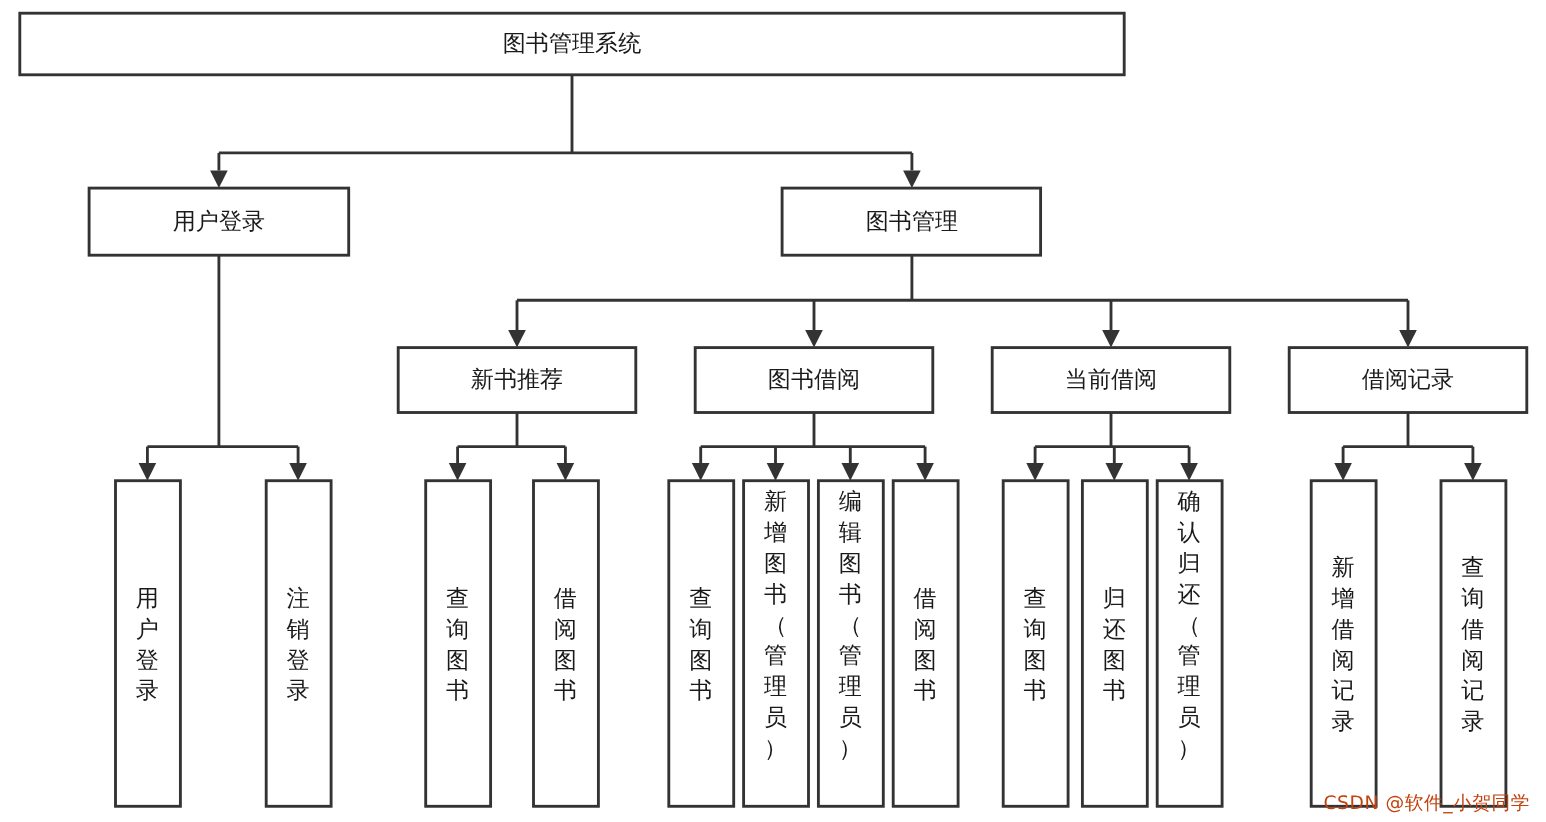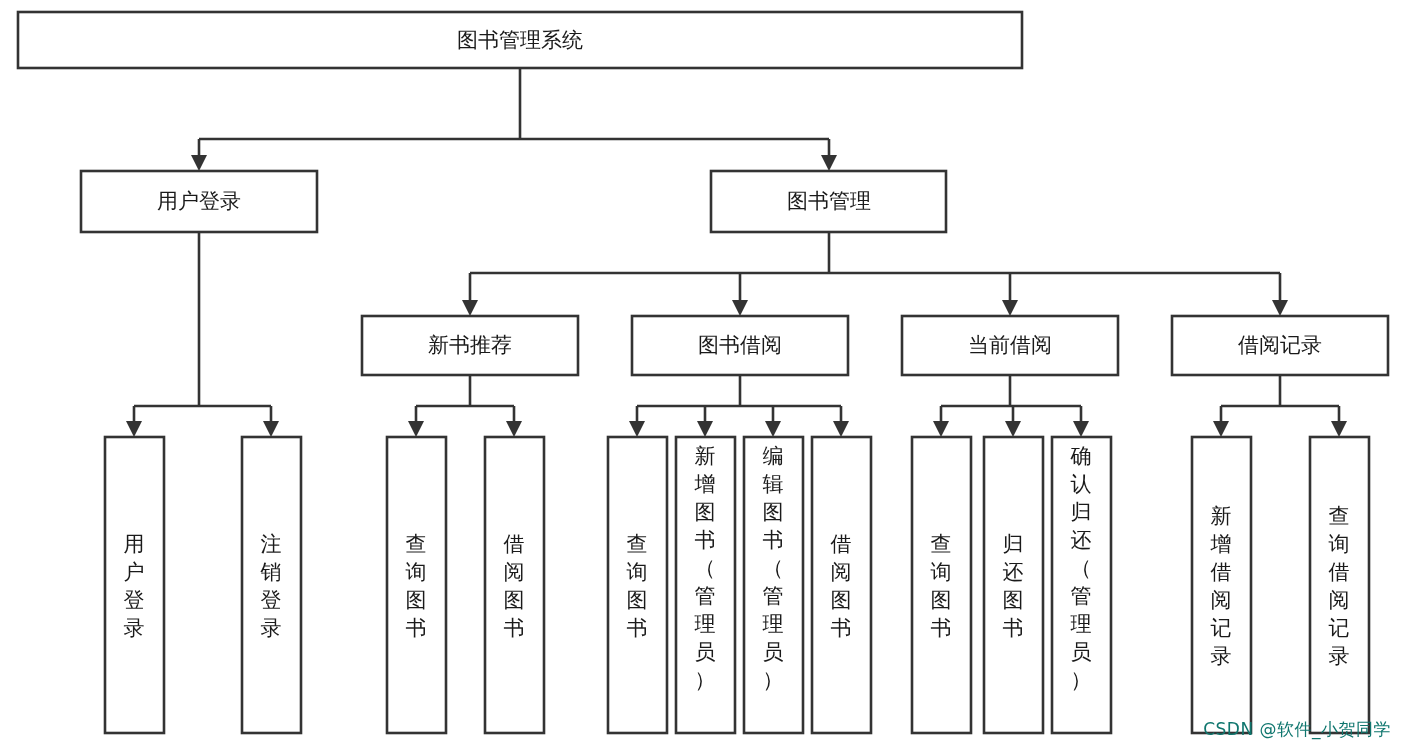--- a/index.html
+++ b/index.html
@@ -53,21 +53,21 @@
     font-family: "DejaVu Sans", "Liberation Sans", sans-serif;
     font-size: 21px;
     text-anchor: middle;
   }
   .watermark {
     position: absolute;
     right: 14px;
     bottom: 6px;
     font-family: "DejaVu Sans", "Liberation Sans", sans-serif;
     font-size: 17px;
-    color: #0f766e;
+    color: #c2410c;
     letter-spacing: 0.5px;
     white-space: nowrap;
     user-select: none;
   }
 </style>
 </head>
 <body>
 
 <div id="diagram-root">
 

